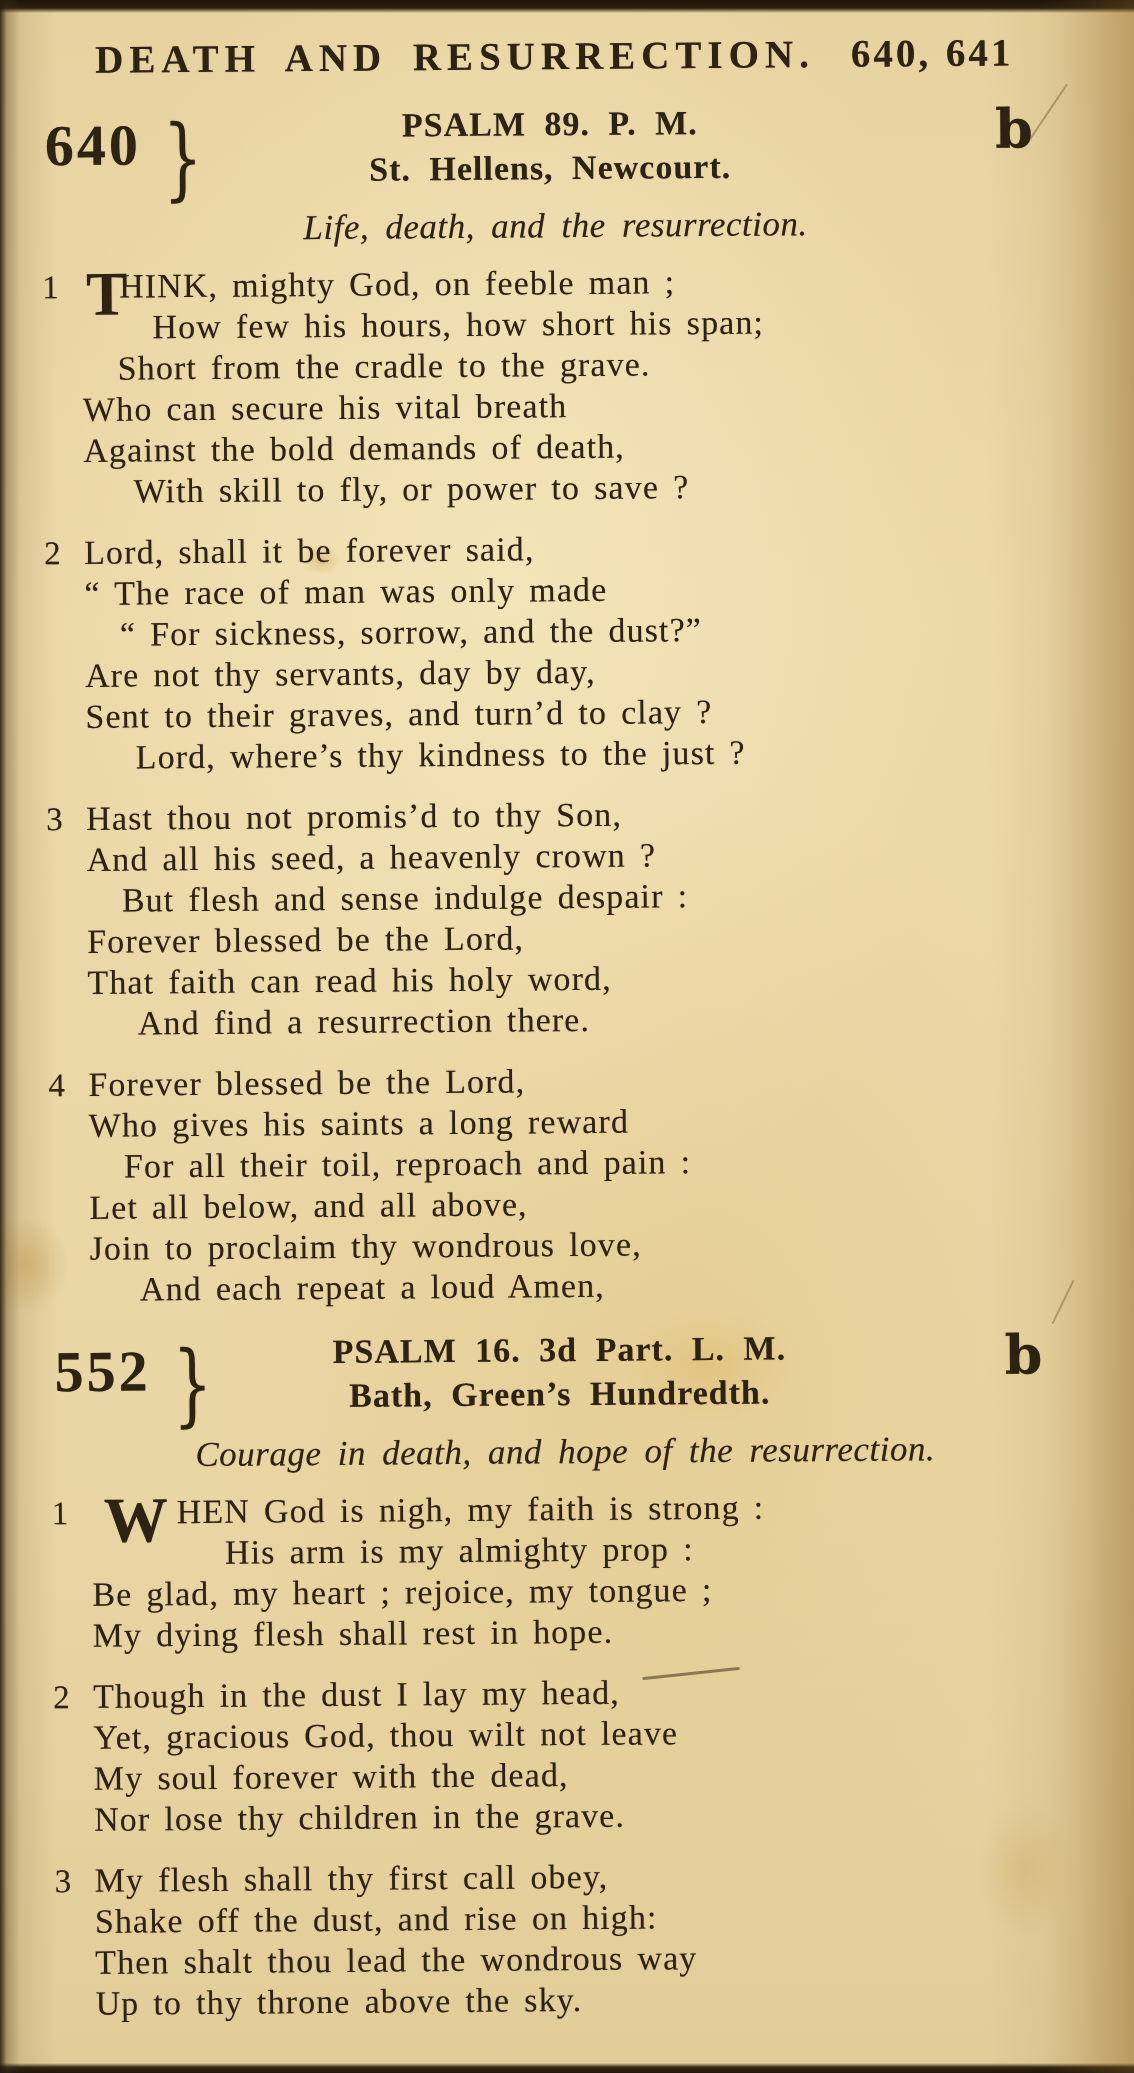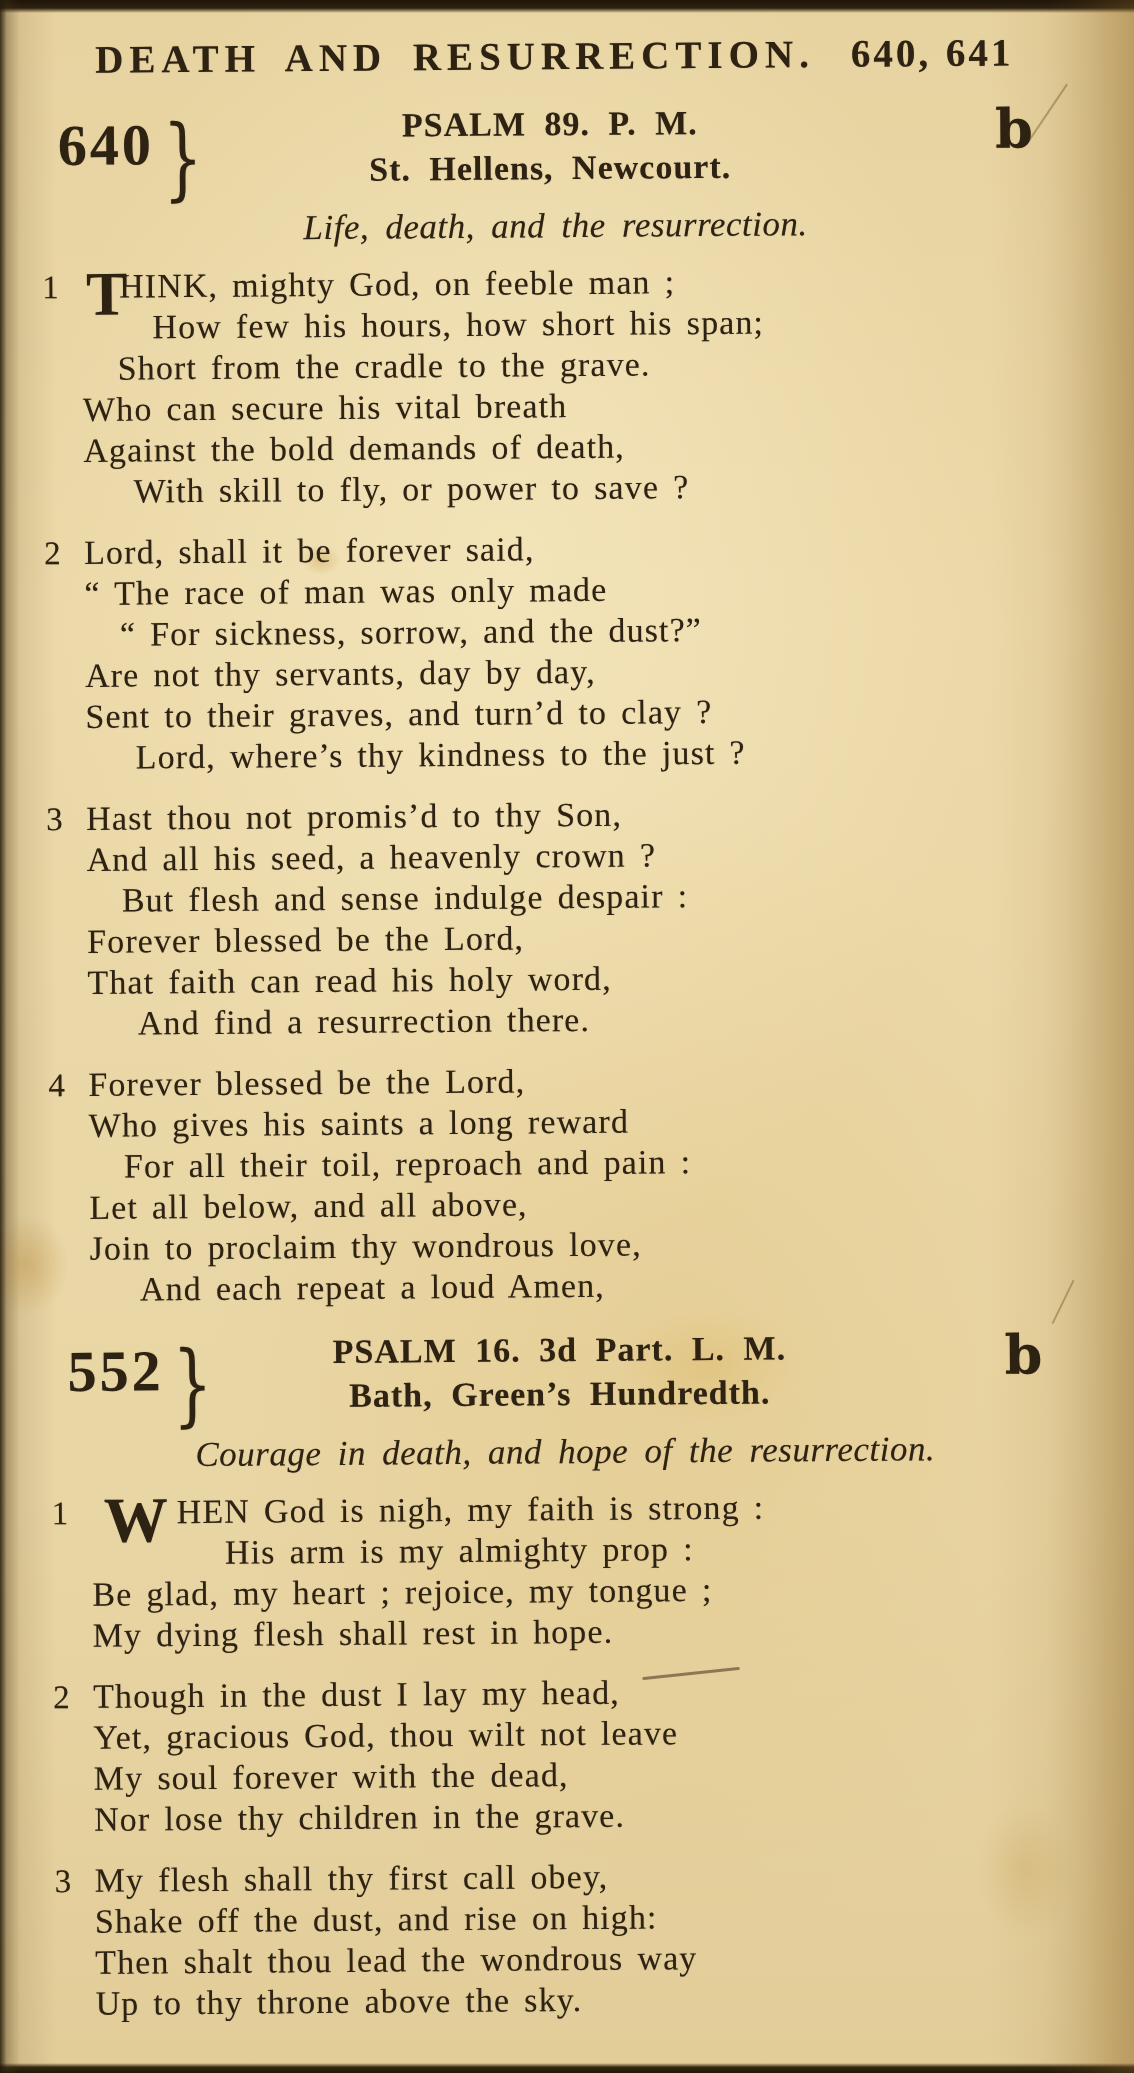--- a/index.html
+++ b/index.html
@@ -41,21 +41,21 @@
   .pen-scratch{position:absolute;left:642px;top:1672px;width:98px;height:3px;border-radius:2px;
     background:rgba(66,49,26,.55);transform:rotate(-6deg);pointer-events:none;}
 
   .content{position:absolute;left:38px;right:64px;top:22px;transform:rotate(-.45deg);transform-origin:40% 0;}
 
   .running-header{display:flex;justify-content:center;align-items:baseline;gap:36px;
     font-weight:bold;font-size:39px;letter-spacing:6px;word-spacing:10px;margin:12px 0 22px 0;}
   .page-numbers{letter-spacing:3px;word-spacing:2px;}
 
   .hymn-heading{position:relative;min-height:94px;margin-bottom:4px;}
-  .hymn-number{position:absolute;left:19px;top:8px;font-size:58px;font-weight:bold;letter-spacing:3px;}
+  .hymn-number{position:absolute;left:6px;top:8px;font-size:58px;font-weight:bold;letter-spacing:3px;}
   .hymn-brace{position:absolute;left:124px;top:2px;font-size:62px;font-weight:400;
     transform:scaleY(1.45);transform-origin:top;font-family:"DejaVu Serif",serif;}
   .hymn-heading-center{text-align:center;padding:2px 170px 0 160px;font-weight:bold;
     font-size:34px;line-height:44px;word-spacing:9px;letter-spacing:1px;}
   .key-signature{position:absolute;right:38px;top:0;font-size:54px;font-weight:bold;
     font-family:"DejaVu Serif",serif;}
   .hymn-subject{text-align:center;font-style:italic;font-size:35px;margin:12px 0 16px 0;
     word-spacing:7px;letter-spacing:.5px;}
 
   .verse{position:relative;margin-bottom:20px;font-size:34px;line-height:41px;

